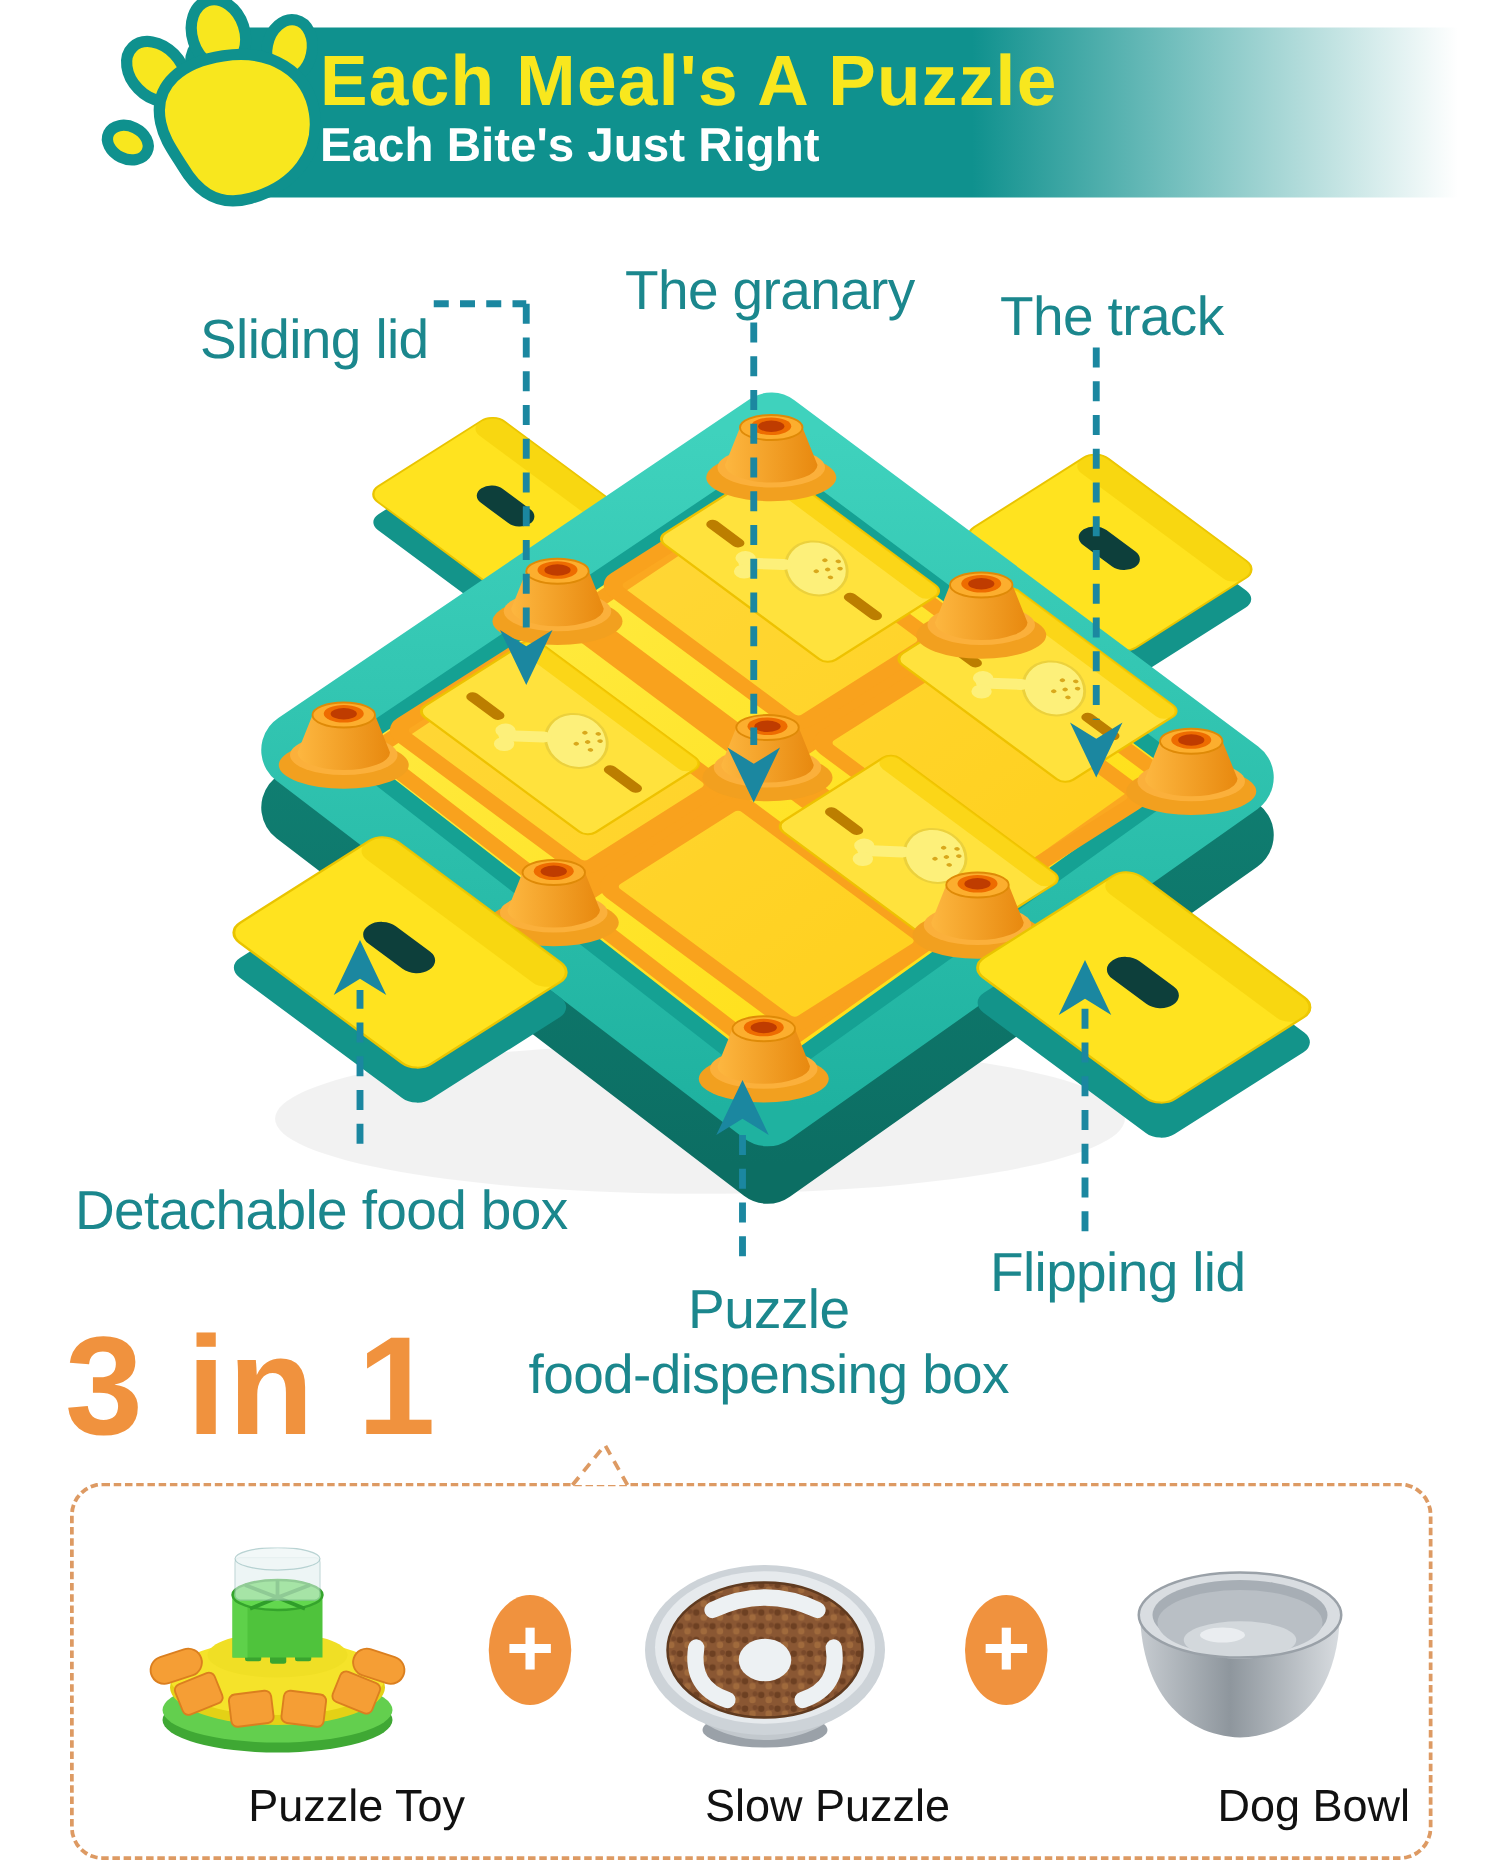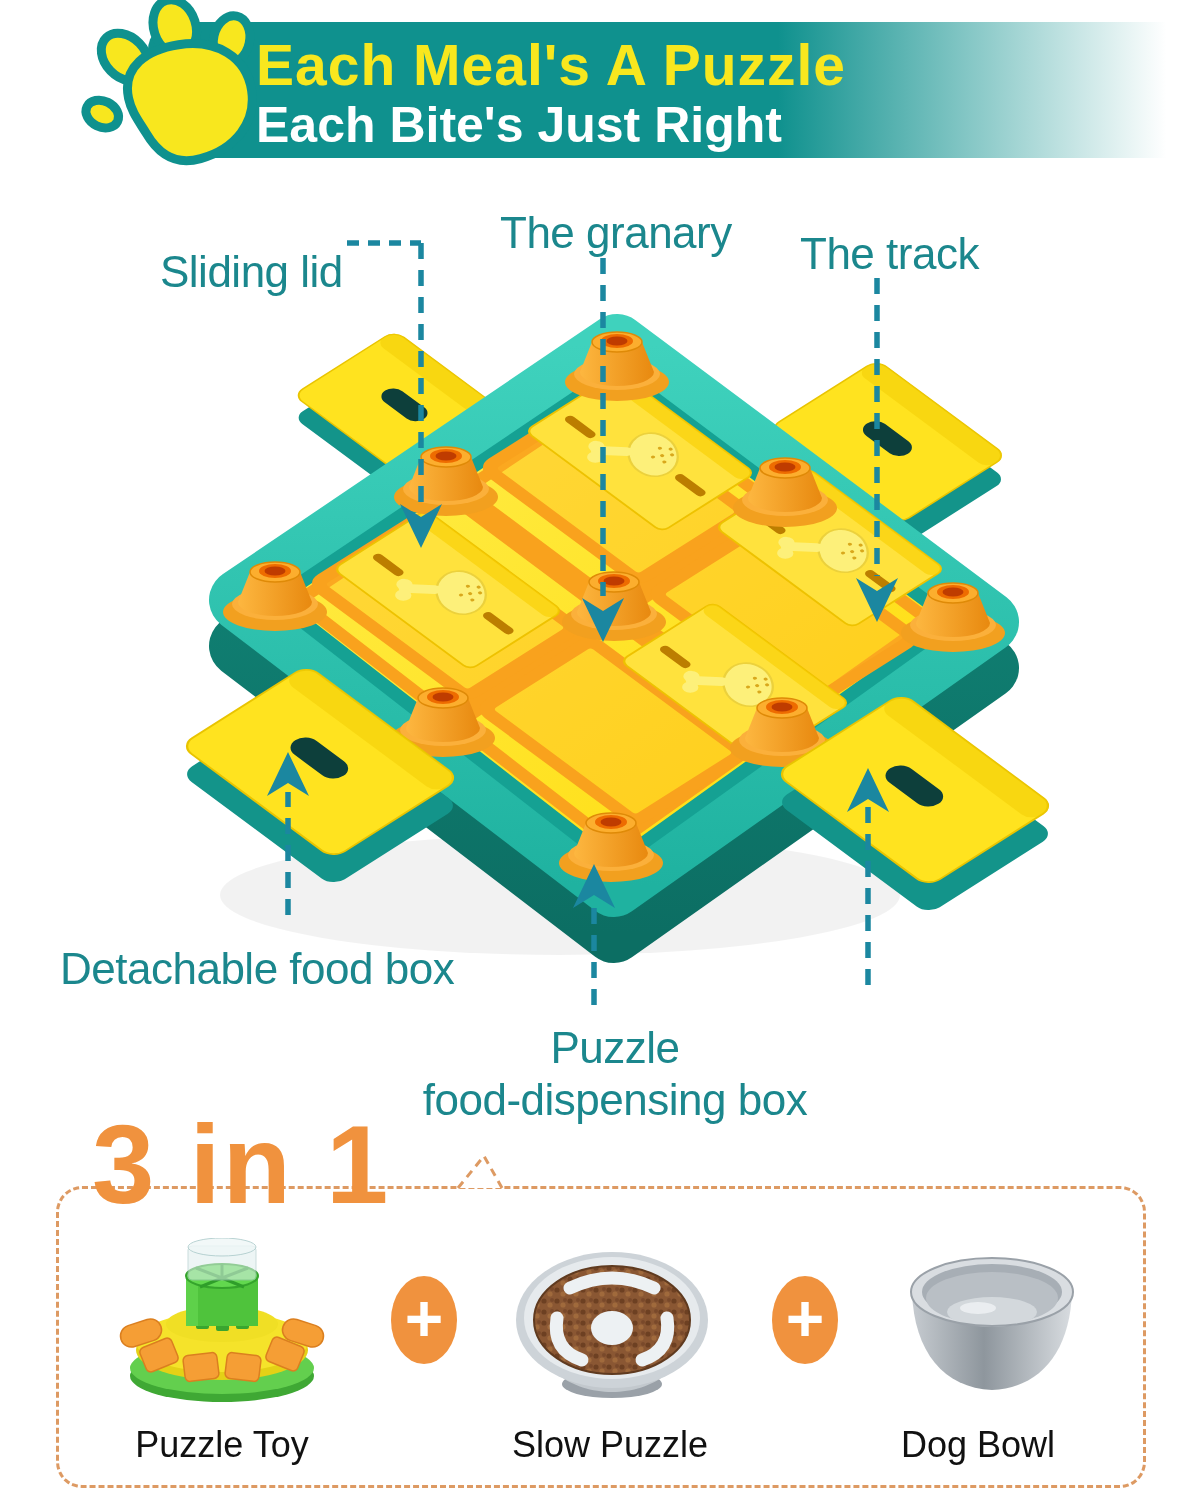--- a/index.html
+++ b/index.html
@@ -5,34 +5,34 @@
   html,body{margin:0;padding:0;background:#fff;}
   #page{position:relative;width:1198px;height:1500px;background:#fff;overflow:hidden;
         font-family:"Liberation Sans",sans-serif;}
   
   .banner{position:absolute;left:148px;top:22px;width:1050px;height:136px;
           border-radius:28px 0 0 28px;
           background:linear-gradient(90deg,var(--c-banner,#0f918e) 0%,var(--c-banner,#0f918e) 60%,rgba(15,145,142,0) 97%);}
   .paw{position:absolute;left:38px;top:0px;width:235px;height:185px;}
   .title-line1{position:absolute;left:256px;top:32px;font-size:57px;font-weight:bold;
                letter-spacing:1px;color:var(--c-title_yellow,#f8e71e);white-space:nowrap;}
-  .title-line2{position:absolute;left:256px;top:96px;font-size:50px;font-weight:600;
+  .title-line2{position:absolute;left:256px;top:96px;font-size:38px;font-weight:600;
                color:var(--c-subtitle_white,#ffffff);white-space:nowrap;}
   
   .callout{position:absolute;font-size:44px;font-weight:500;letter-spacing:-0.5px;
            color:var(--c-label_teal,#1b878d);white-space:nowrap;z-index:6;}
   .callout.center{text-align:center;white-space:normal;line-height:52px;}
   
-  .headline{position:absolute;left:52px;top:1100px;font-size:112px;font-weight:800;
-            letter-spacing:2px;color:var(--c-headline_orange,#f0923e);white-space:nowrap;z-index:6;margin-left:40px;}
+  .headline{position:absolute;left:52px;top:1044px;font-size:112px;font-weight:800;
+            letter-spacing:2px;color:var(--c-headline_orange,#f0923e);white-space:nowrap;z-index:6;}
   .combo-box{position:absolute;left:56px;top:1186px;width:1084px;height:296px;
              border:3px dashed var(--c-box_dash_orange,#dd9a63);border-radius:26px;
              background:#fff;z-index:1;}
   .item-img{position:absolute;z-index:2;}
-  .item-label{position:absolute;width:300px;text-align:center;font-size:36px;font-weight:500;
+  .item-label{position:absolute;width:300px;text-align:right;font-size:36px;font-weight:500;
               color:var(--c-item_label_black,#111111);top:1424px;z-index:6;}
   .plus-badge{position:absolute;width:66px;height:88px;border-radius:50%;
               background:var(--c-headline_orange,#f0923e);color:#fff;text-align:center;
               line-height:84px;font-size:66px;font-weight:bold;top:1276px;z-index:3;}
   .overlay-svg{position:absolute;left:0;top:0;width:1198px;height:1500px;z-index:5;pointer-events:none;}
 </style>
 </head>
 <body>
 
 <div id="page">
@@ -54,20 +54,21 @@
   <div class="title-line2">Each Bite's Just Right</div>
 
   <div class="callout" style="left:160px;top:212px;margin-top:35px;">Sliding lid</div>
   <div class="callout" style="left:500px;top:208px;">The granary</div>
   <div class="callout" style="left:800px;top:229px;">The track</div>
   <div class="callout" style="left:60px;top:944px;">Detachable food box</div>
   <div class="callout center" style="left:395px;top:1022px;width:440px;">
     <div>Puzzle</div>
     <div>food-dispensing box</div>
   </div>
+  <div class="callout" style="left:792px;top:994px;">Flipping lid</div>
 
   <div class="headline">3 in 1</div>
   <div class="combo-box"></div>
 
   <svg class="item-img" style="left:112px;top:1238px;" width="220" height="170" viewBox="0 0 220 170">
     <ellipse cx="110" cy="138" rx="92" ry="26" fill="#3fa834"></ellipse>
     <ellipse cx="110" cy="130" rx="92" ry="26" fill="#63cf4e"></ellipse>
     <ellipse cx="110" cy="112" rx="86" ry="30" fill="#e4d116"></ellipse>
     <ellipse cx="110" cy="104" rx="86" ry="30" fill="#f5e32a"></ellipse>
     <g fill="#f59e35" stroke="#db7f1f" stroke-width="1.5">

